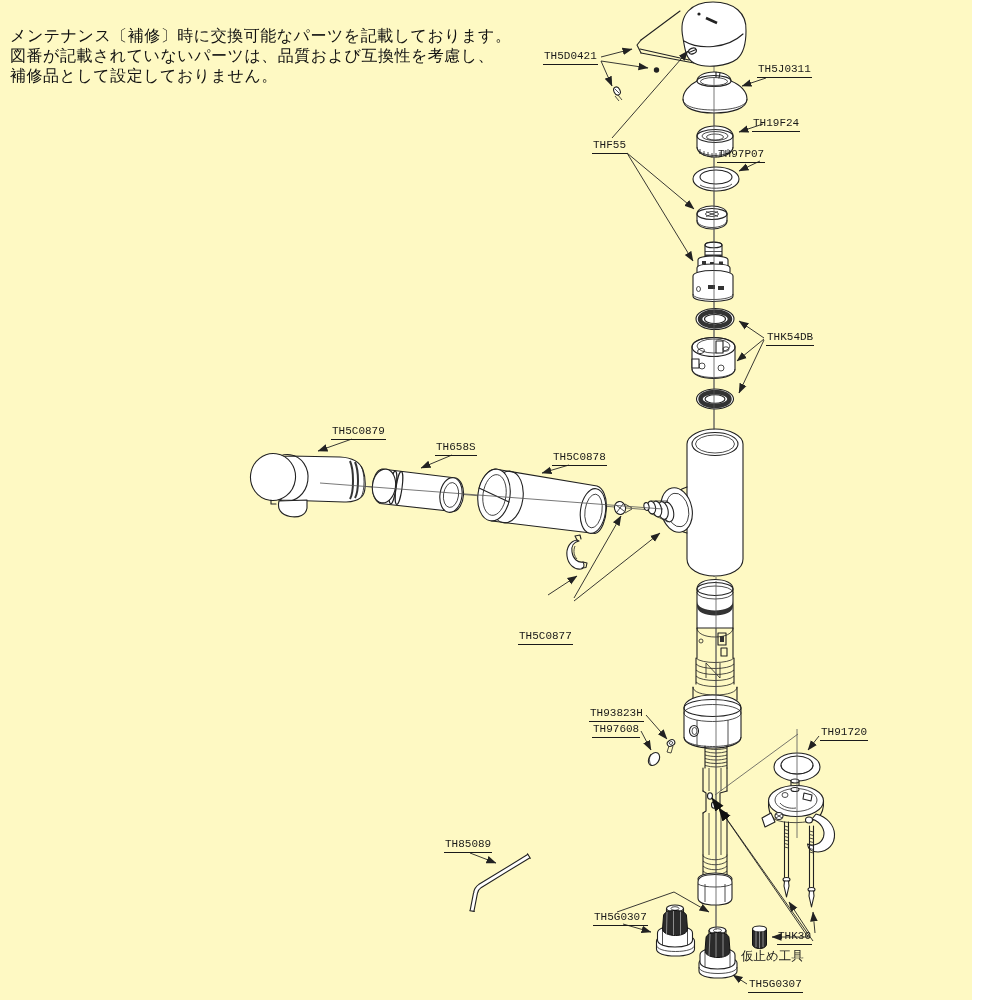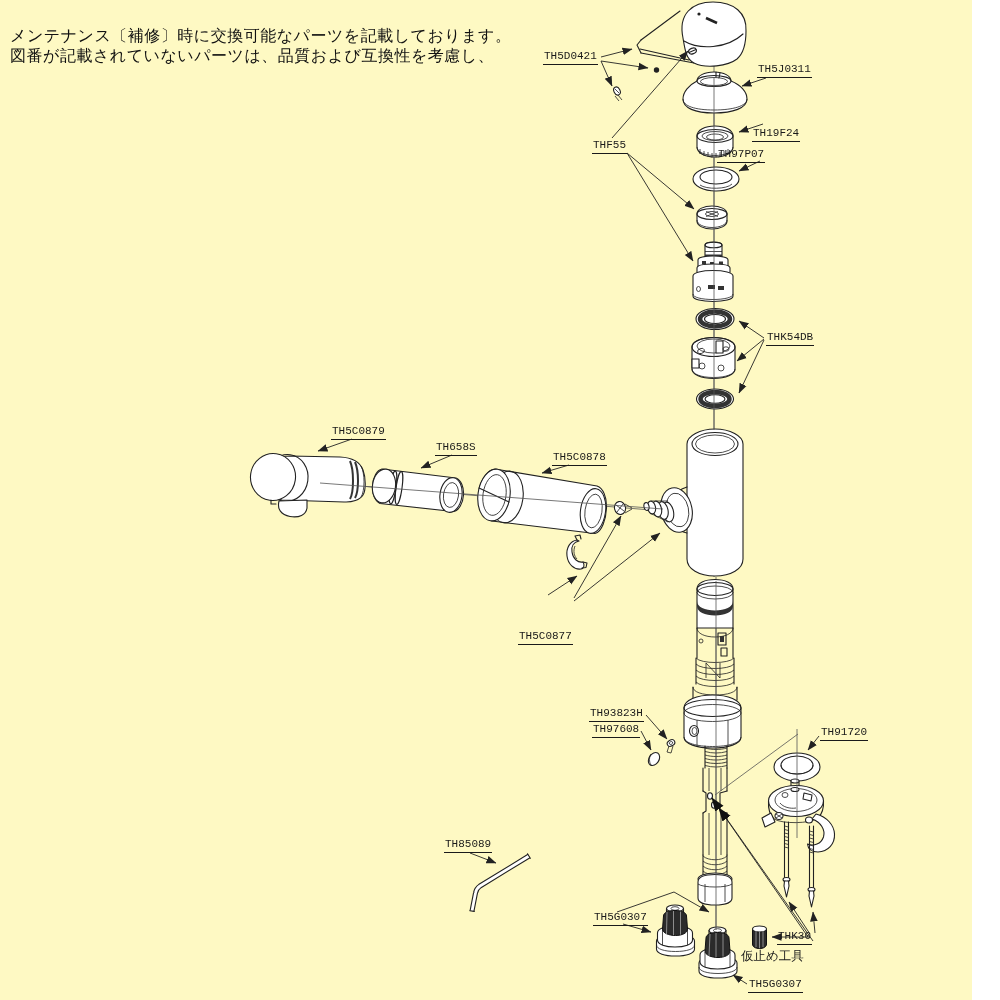--- a/index.html
+++ b/index.html
@@ -356,25 +356,26 @@
     <line class="ld" x1="810" y1="934" x2="789" y2="902"></line>
     <line class="ld" x1="815" y1="933" x2="813" y2="912"></line>
     <line class="ldb" x1="808" y1="937" x2="712" y2="798"></line>
     <line class="ldb" x1="813" y1="941" x2="719" y2="808"></line>
   </g>
 </svg>
 
 <div class="note">
   <div>メンテナンス〔補修〕時に交換可能なパーツを記載しております。</div>
   <div>図番が記載されていないパーツは、品質および互換性を考慮し、</div>
+  <div>補修品として設定しておりません。</div>
 </div>
 
 <div class="plabel" style="left:543px;top:50px">TH5D0421</div>
 <div class="plabel" style="left:757px;top:63px">TH5J0311</div>
-<div class="plabel" style="left:752px;top:127px">TH19F24</div>
+<div class="plabel" style="left:752px;top:117px">TH19F24</div>
 <div class="plabel" style="left:717px;top:148px">TH97P07</div>
 <div class="plabel" style="left:592px;top:139px">THF55</div>
 <div class="plabel" style="left:766px;top:331px">THK54DB</div>
 <div class="plabel" style="left:331px;top:425px">TH5C0879</div>
 <div class="plabel" style="left:435px;top:441px">TH658S</div>
 <div class="plabel" style="left:552px;top:451px">TH5C0878</div>
 <div class="plabel" style="left:518px;top:630px">TH5C0877</div>
 <div class="plabel" style="left:589px;top:707px">TH93823H</div>
 <div class="plabel" style="left:592px;top:723px">TH97608</div>
 <div class="plabel" style="left:820px;top:726px">TH91720</div>

